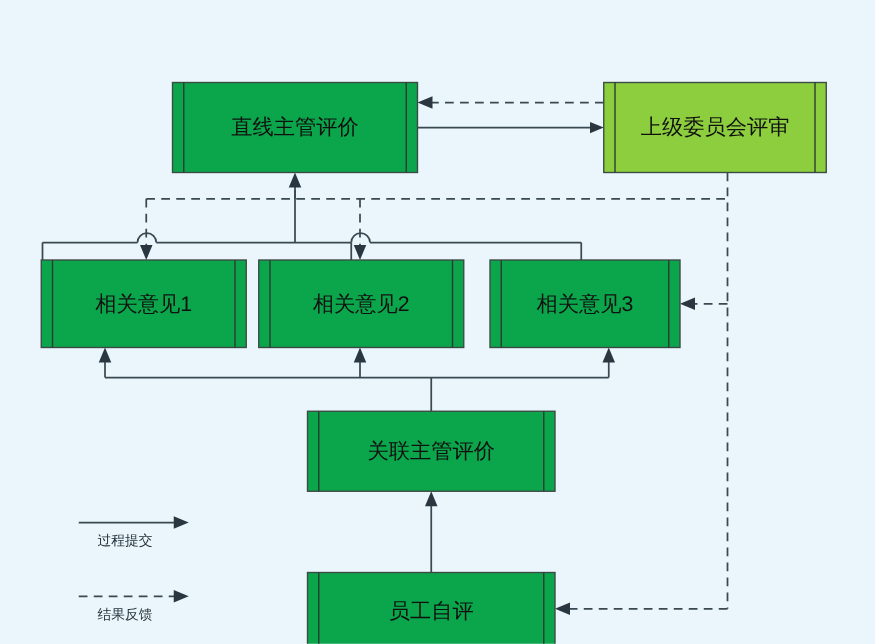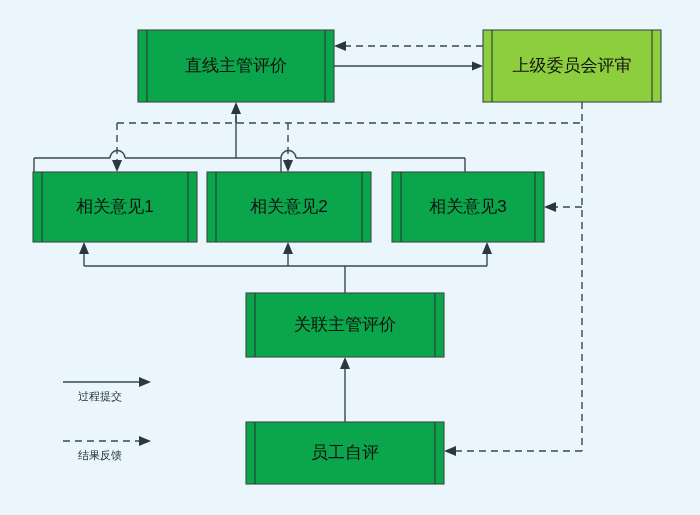--- a/index.html
+++ b/index.html
@@ -10,20 +10,21 @@
     width: 700px;
     height: 515px;
     background: #eaf6fb;
     font-family: "Liberation Sans", "DejaVu Sans", sans-serif;
     overflow: hidden;
   }
   #diagram-root {
     position: relative;
     width: 700px;
     height: 431px;
+    margin-top: 36px;
   }
   svg#flowchart {
     display: block;
     width: 700px;
     height: 515px;
   }
   .node-label {
     font-family: "Liberation Sans", "DejaVu Sans", sans-serif;
     font-size: 17px;
     fill: #10110f;

